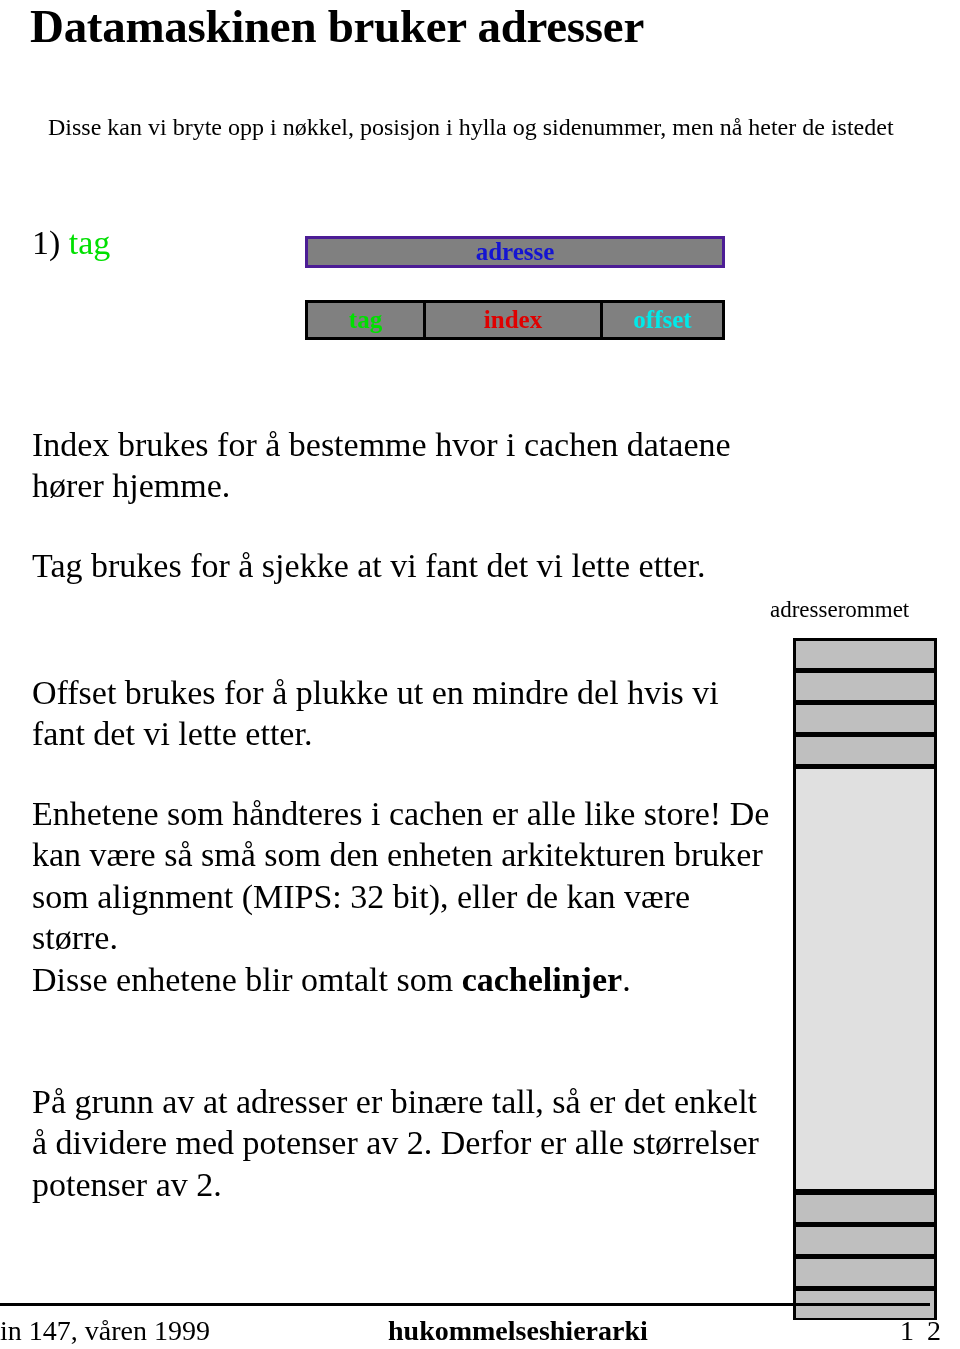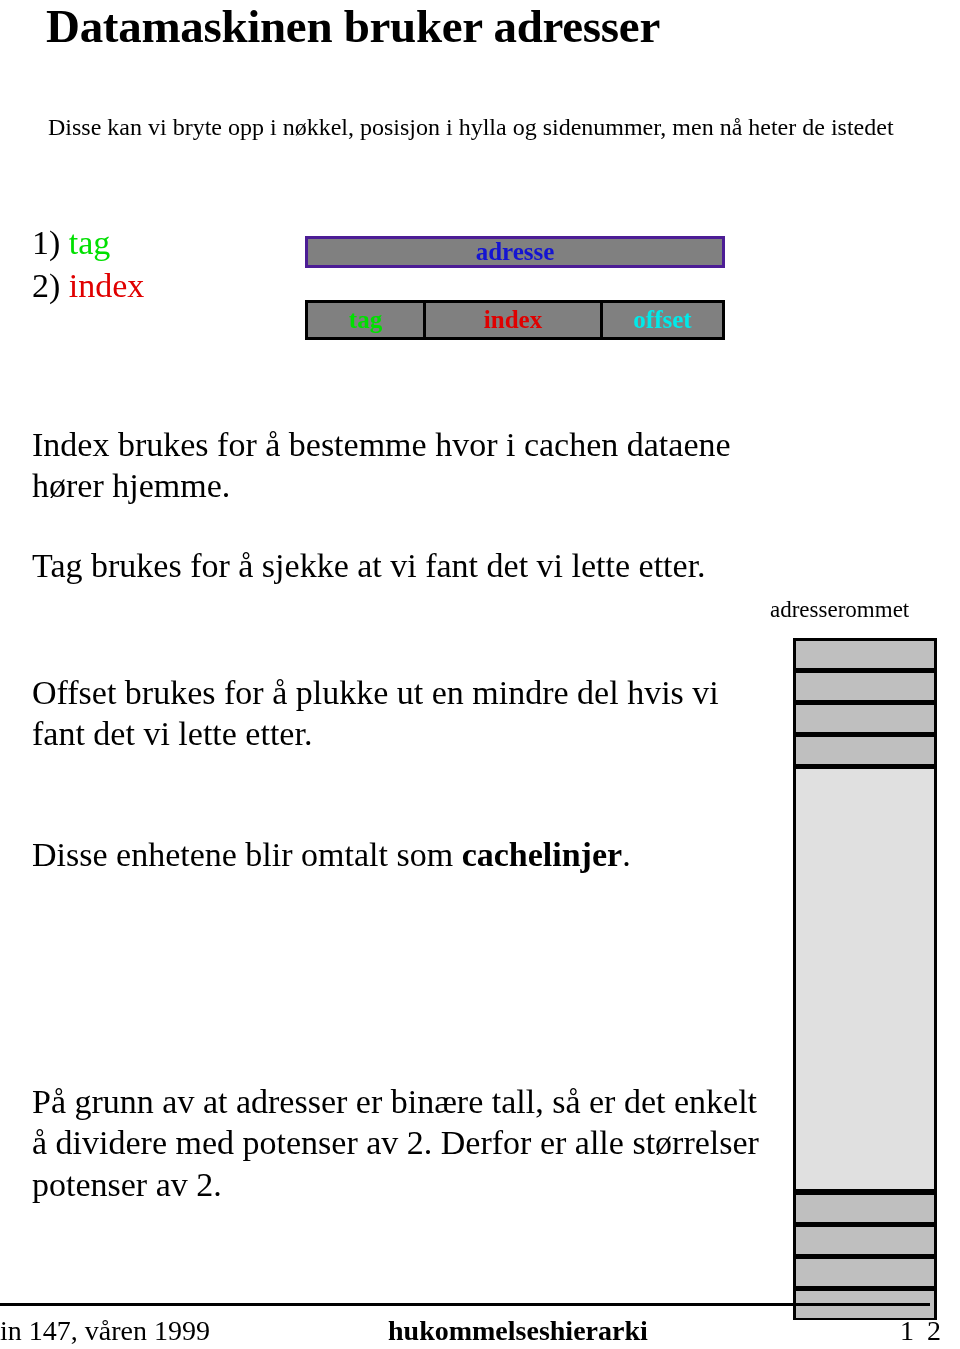--- a/index.html
+++ b/index.html
@@ -20,21 +20,20 @@
   #slide-title {
     position: absolute;
     left: 30px;
     top: 0px;
     width: 900px;
     font-size: 47px;
     font-weight: bold;
     letter-spacing: -0.3px;
     line-height: 1.12;
     white-space: nowrap;
-    margin-left: 16px;
   }
 
   
   #intro-paragraph {
     position: absolute;
     left: 48px;
     top: 96px;
     width: 860px;
     font-size: 24px;
     line-height: 1.28;
@@ -167,43 +166,39 @@
 
 <div id="slide-title">Datamaskinen bruker adresser</div>
 
 <div id="intro-paragraph">Disse kan vi bryte opp i nøkkel, posisjon i hylla og sidenummer, men nå heter de istedet</div>
 
 <div id="numbered-list">
   <div class="list-row">
     <span class="list-num">1)</span>
     <span class="tag-color">tag</span>
   </div>
-  <div class="list-row">
-    <span class="list-num">2)</span>
-    <span class="index-color">index</span>
-  </div>
 </div>
 
 <div id="address-diagram">
   <div id="addr-full-box" class="addr-box">adresse</div>
   <div id="addr-split-box">
     <div id="addr-part-tag" class="addr-part">tag</div>
     <div id="addr-part-index" class="addr-part">index</div>
     <div id="addr-part-offset" class="addr-part">offset</div>
   </div>
 </div>
 
 <div id="para-index" class="body-para">Index brukes for å bestemme hvor i cachen dataene hører hjemme.</div>
 
 <div id="para-tag" class="body-para">Tag brukes for å sjekke at vi fant det vi lette etter.</div>
 
 <div id="para-offset" class="body-para">Offset brukes for å plukke ut en mindre del hvis vi fant det vi lette etter.</div>
 
 <div id="para-units" class="body-para">
-  <br>
+  <span>Enhetene som håndteres i cachen er alle like store! De kan være så små som den enheten arkitekturen  bruker som alignment (MIPS: 32 bit), eller de kan være større.</span><br>
   <span>Disse enhetene blir omtalt som </span><span class="emph-bolditalic">cachelinjer</span><span>.</span>
 </div>
 
 <div id="para-binary" class="body-para">På grunn av at adresser er binære tall, så er det enkelt å dividere med potenser av 2. Derfor er alle størrelser potenser av 2.</div>
 
 <div id="adresserommet-label">adresserommet</div>
 
 <div id="mem-top" class="mem-col">
   <div class="mem-seg"></div>
   <div class="mem-seg"></div>

